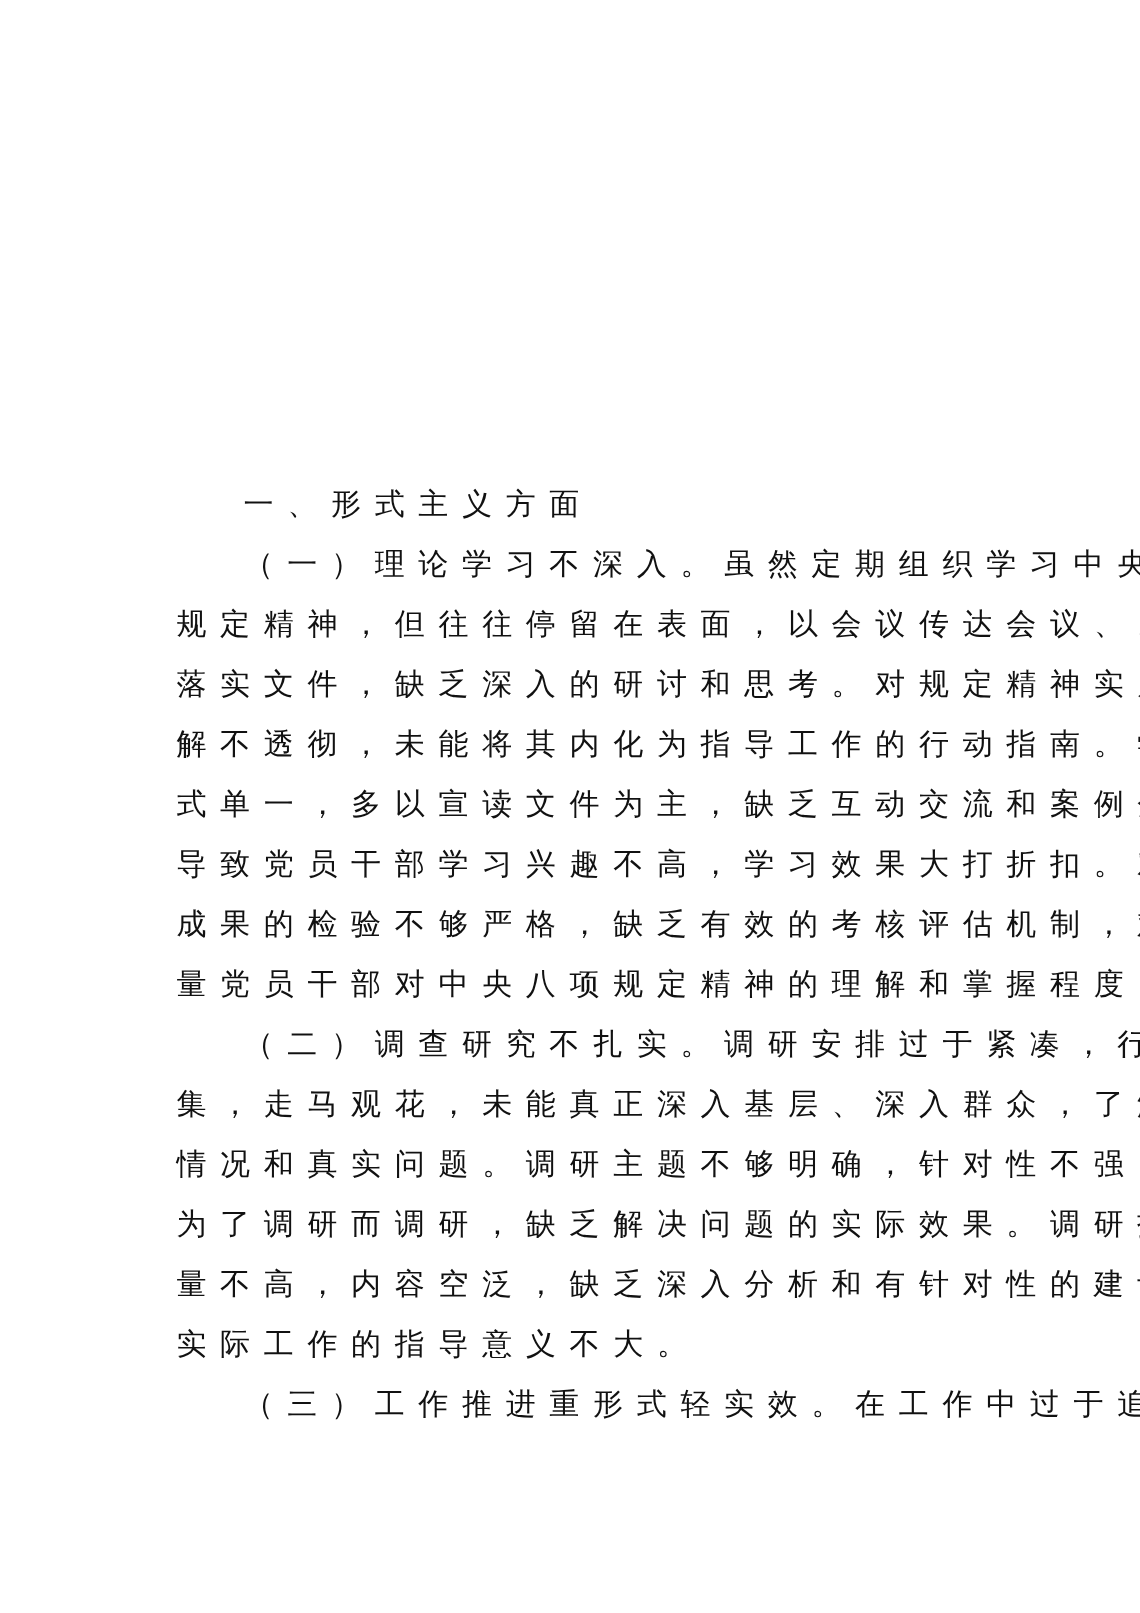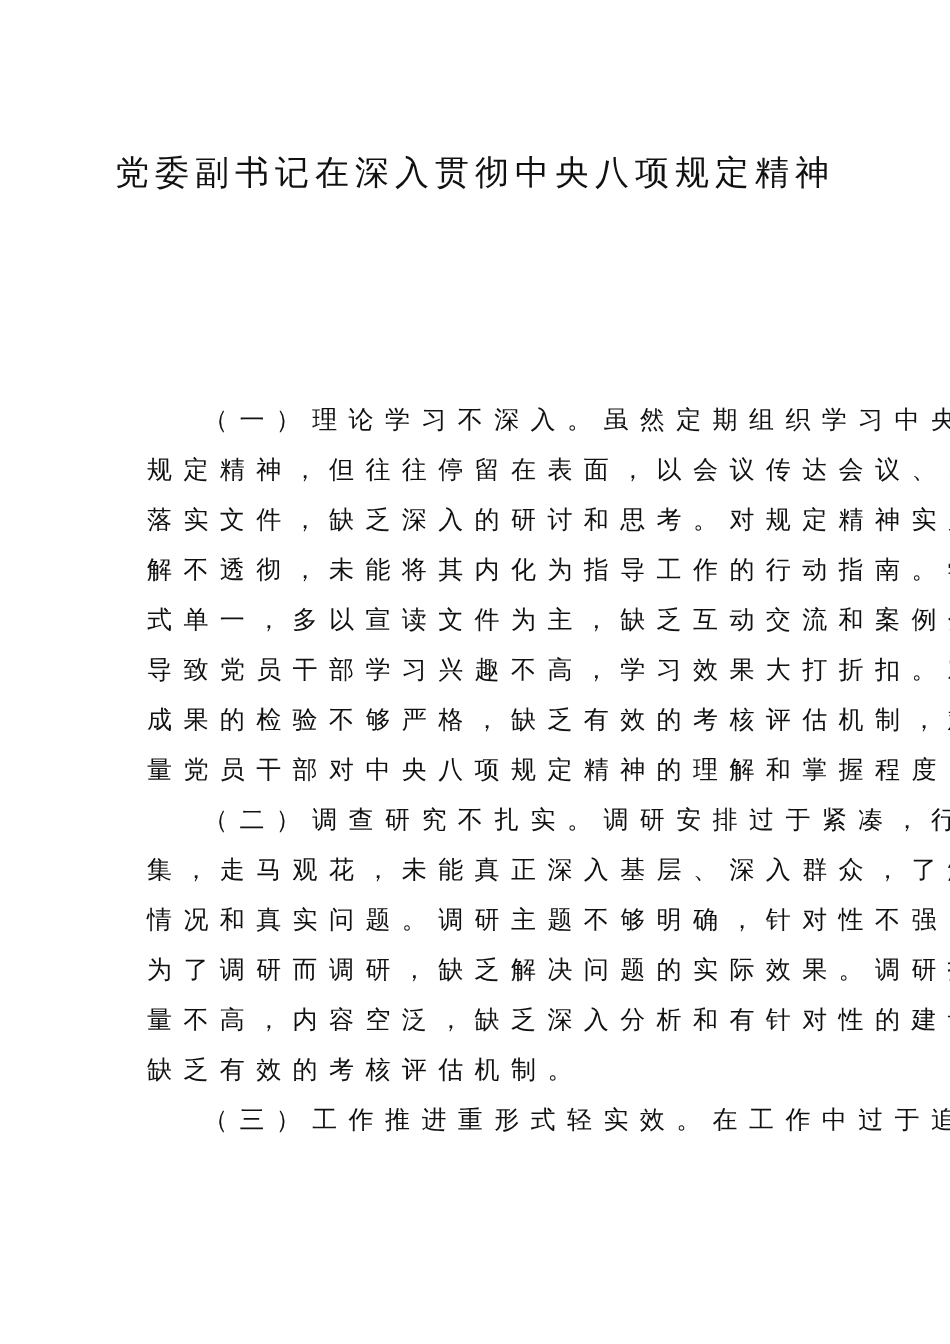--- a/index.html
+++ b/index.html
@@ -50,42 +50,42 @@
       white-space: nowrap;
       margin: 0;
     }
     .indent { padding-left: 56px; }
   </style>
 </head>
 <body>
 
 <div class="page">
 
-  <h1 class="title-line title-1">党委副书记在深入贯彻中央八项规定精神</h1>
 
   <div class="body">
+    <p class="line indent" style="padding-left:56px;">一、形式主义方面</p>
 
     <div>
       <p class="line indent">（一）理论学习不深入。虽然定期组织学习中央八项</p>
       <p class="line">规定精神，但往往停留在表面，以会议传达会议、以文件</p>
       <p class="line">落实文件，缺乏深入的研讨和思考。对规定精神实质的理</p>
       <p class="line">解不透彻，未能将其内化为指导工作的行动指南。学习形</p>
       <p class="line">式单一，多以宣读文件为主，缺乏互动交流和案例分析，</p>
       <p class="line">导致党员干部学习兴趣不高，学习效果大打折扣。对学习</p>
       <p class="line">成果的检验不够严格，缺乏有效的考核评估机制，难以衡</p>
       <p class="line">量党员干部对中央八项规定精神的理解和掌握程度。</p>
     </div>
 
     <div>
       <p class="line indent">（二）调查研究不扎实。调研安排过于紧凑，行程密</p>
       <p class="line">集，走马观花，未能真正深入基层、深入群众，了解实际</p>
       <p class="line">情况和真实问题。调研主题不够明确，针对性不强，有时</p>
       <p class="line">为了调研而调研，缺乏解决问题的实际效果。调研报告质</p>
       <p class="line">量不高，内容空泛，缺乏深入分析和有针对性的建议，对</p>
-      <p class="line">缺乏有效的考核评估机制。</p>
+      <p class="line">实际工作的指导意义不大。</p>
     </div>
 
     <div>
       <p class="line indent">（三）工作推进重形式轻实效。在工作中过于追求表</p>
     </div>
   </div>
 
 </div>
 
 </body></html>

